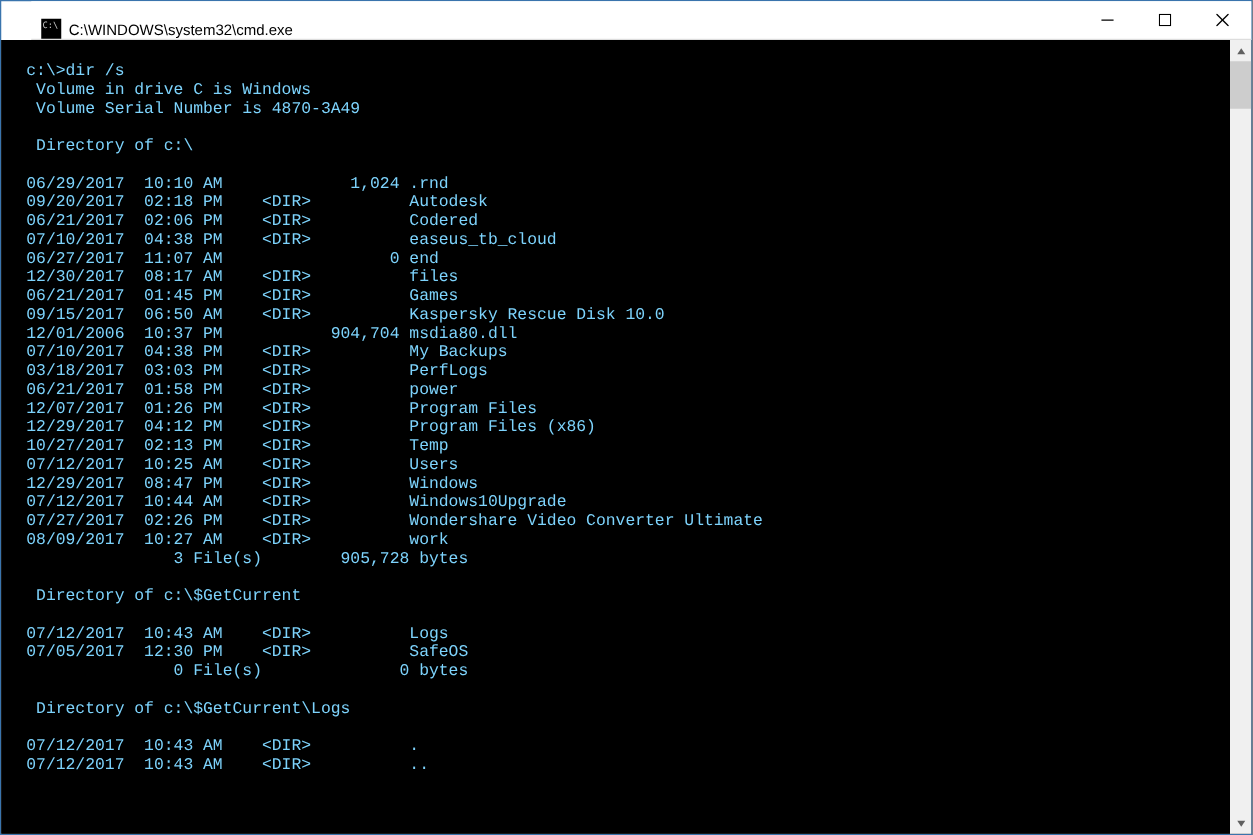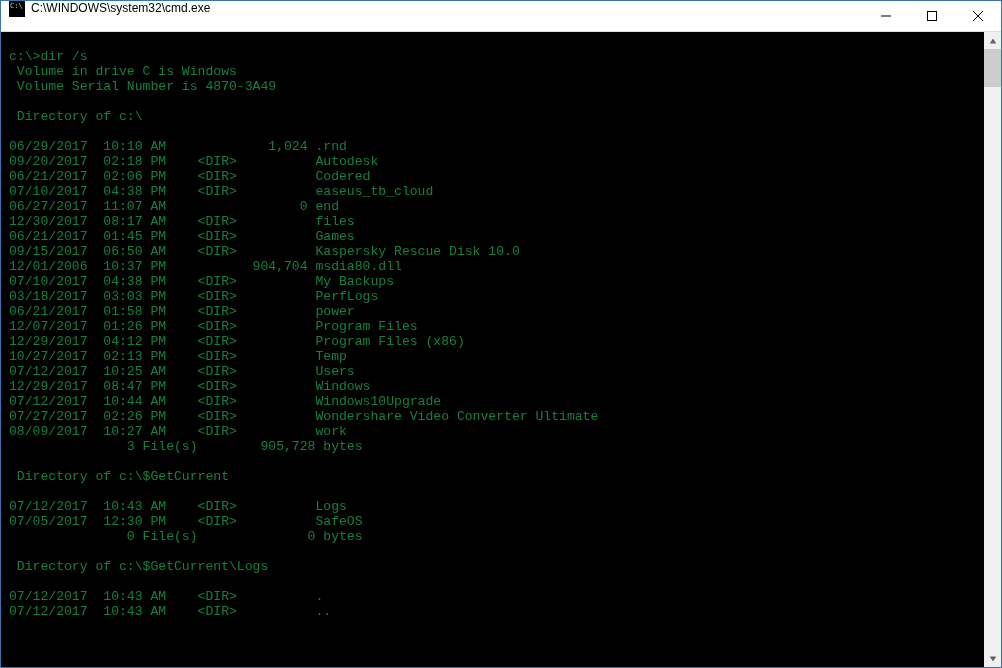--- a/index.html
+++ b/index.html
@@ -18,22 +18,23 @@
       width: 1002px;
       height: 668px;
       border: 1px solid #3a74ad;
       display: flex;
       flex-direction: column;
     }
     .titlebar {
       height: 31px;
       background: #fff;
       display: flex;
-      align-items: flex-start;
+      align-items: flex-end;
       border-bottom: 1px solid #ddd;
+      margin-left: 24px;
     }
     .titlebar-icon {
       width: 16px;
       height: 16px;
       margin-left: 8px;
       margin-right: 6px;
       background: #000;
       position: relative;
       display: inline-flex;
       align-items: center;
@@ -73,25 +74,25 @@
     }
     .content-wrap {
       flex: 1;
       display: flex;
       background: #000;
       overflow: hidden;
     }
     .terminal {
       flex: 1;
       background: #000;
-      color: #15803d;
+      color: #7dd3fc;
       font-family: Consolas, 'Courier New', monospace;
       font-size: 13.1px;
       line-height: 15px;
-      padding: 2px 0 0 8px;
+      padding: 2px 0 0 20px;
       white-space: pre;
       overflow: hidden;
     }
     .scrollbar {
       width: 17px;
       background: #f0f0f0;
       position: relative;
       display: flex;
       flex-direction: column;
     }

